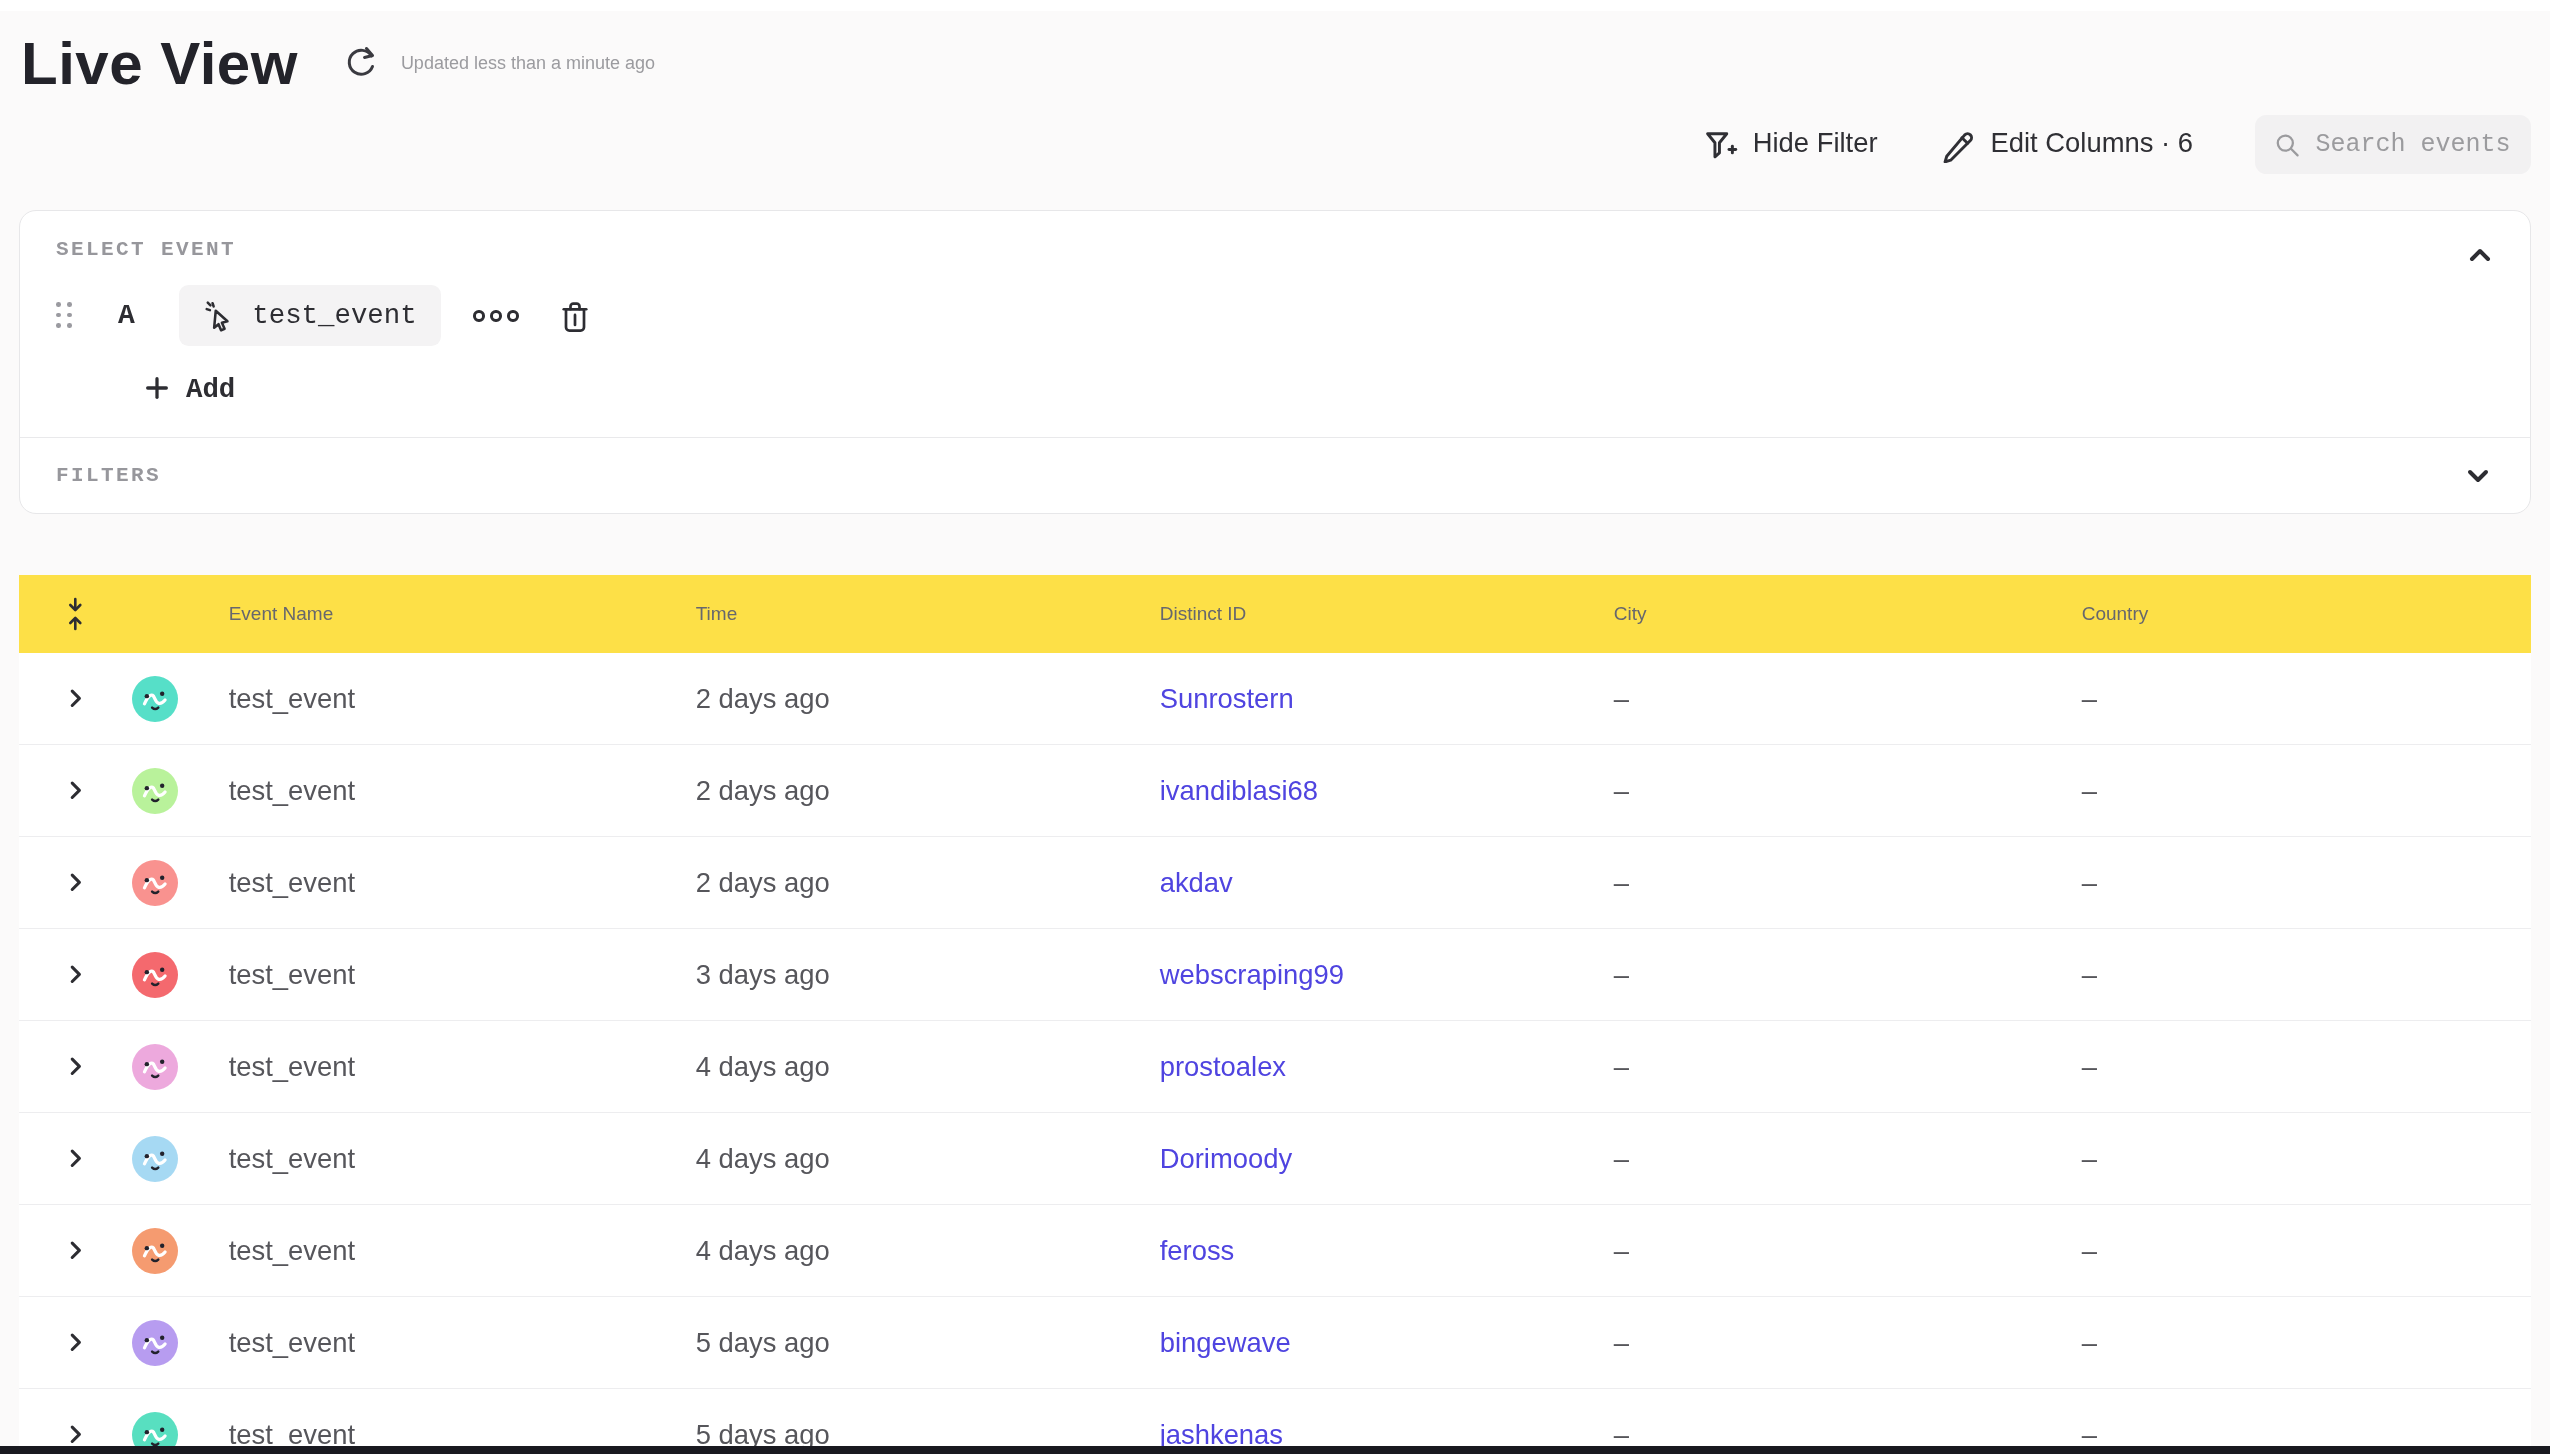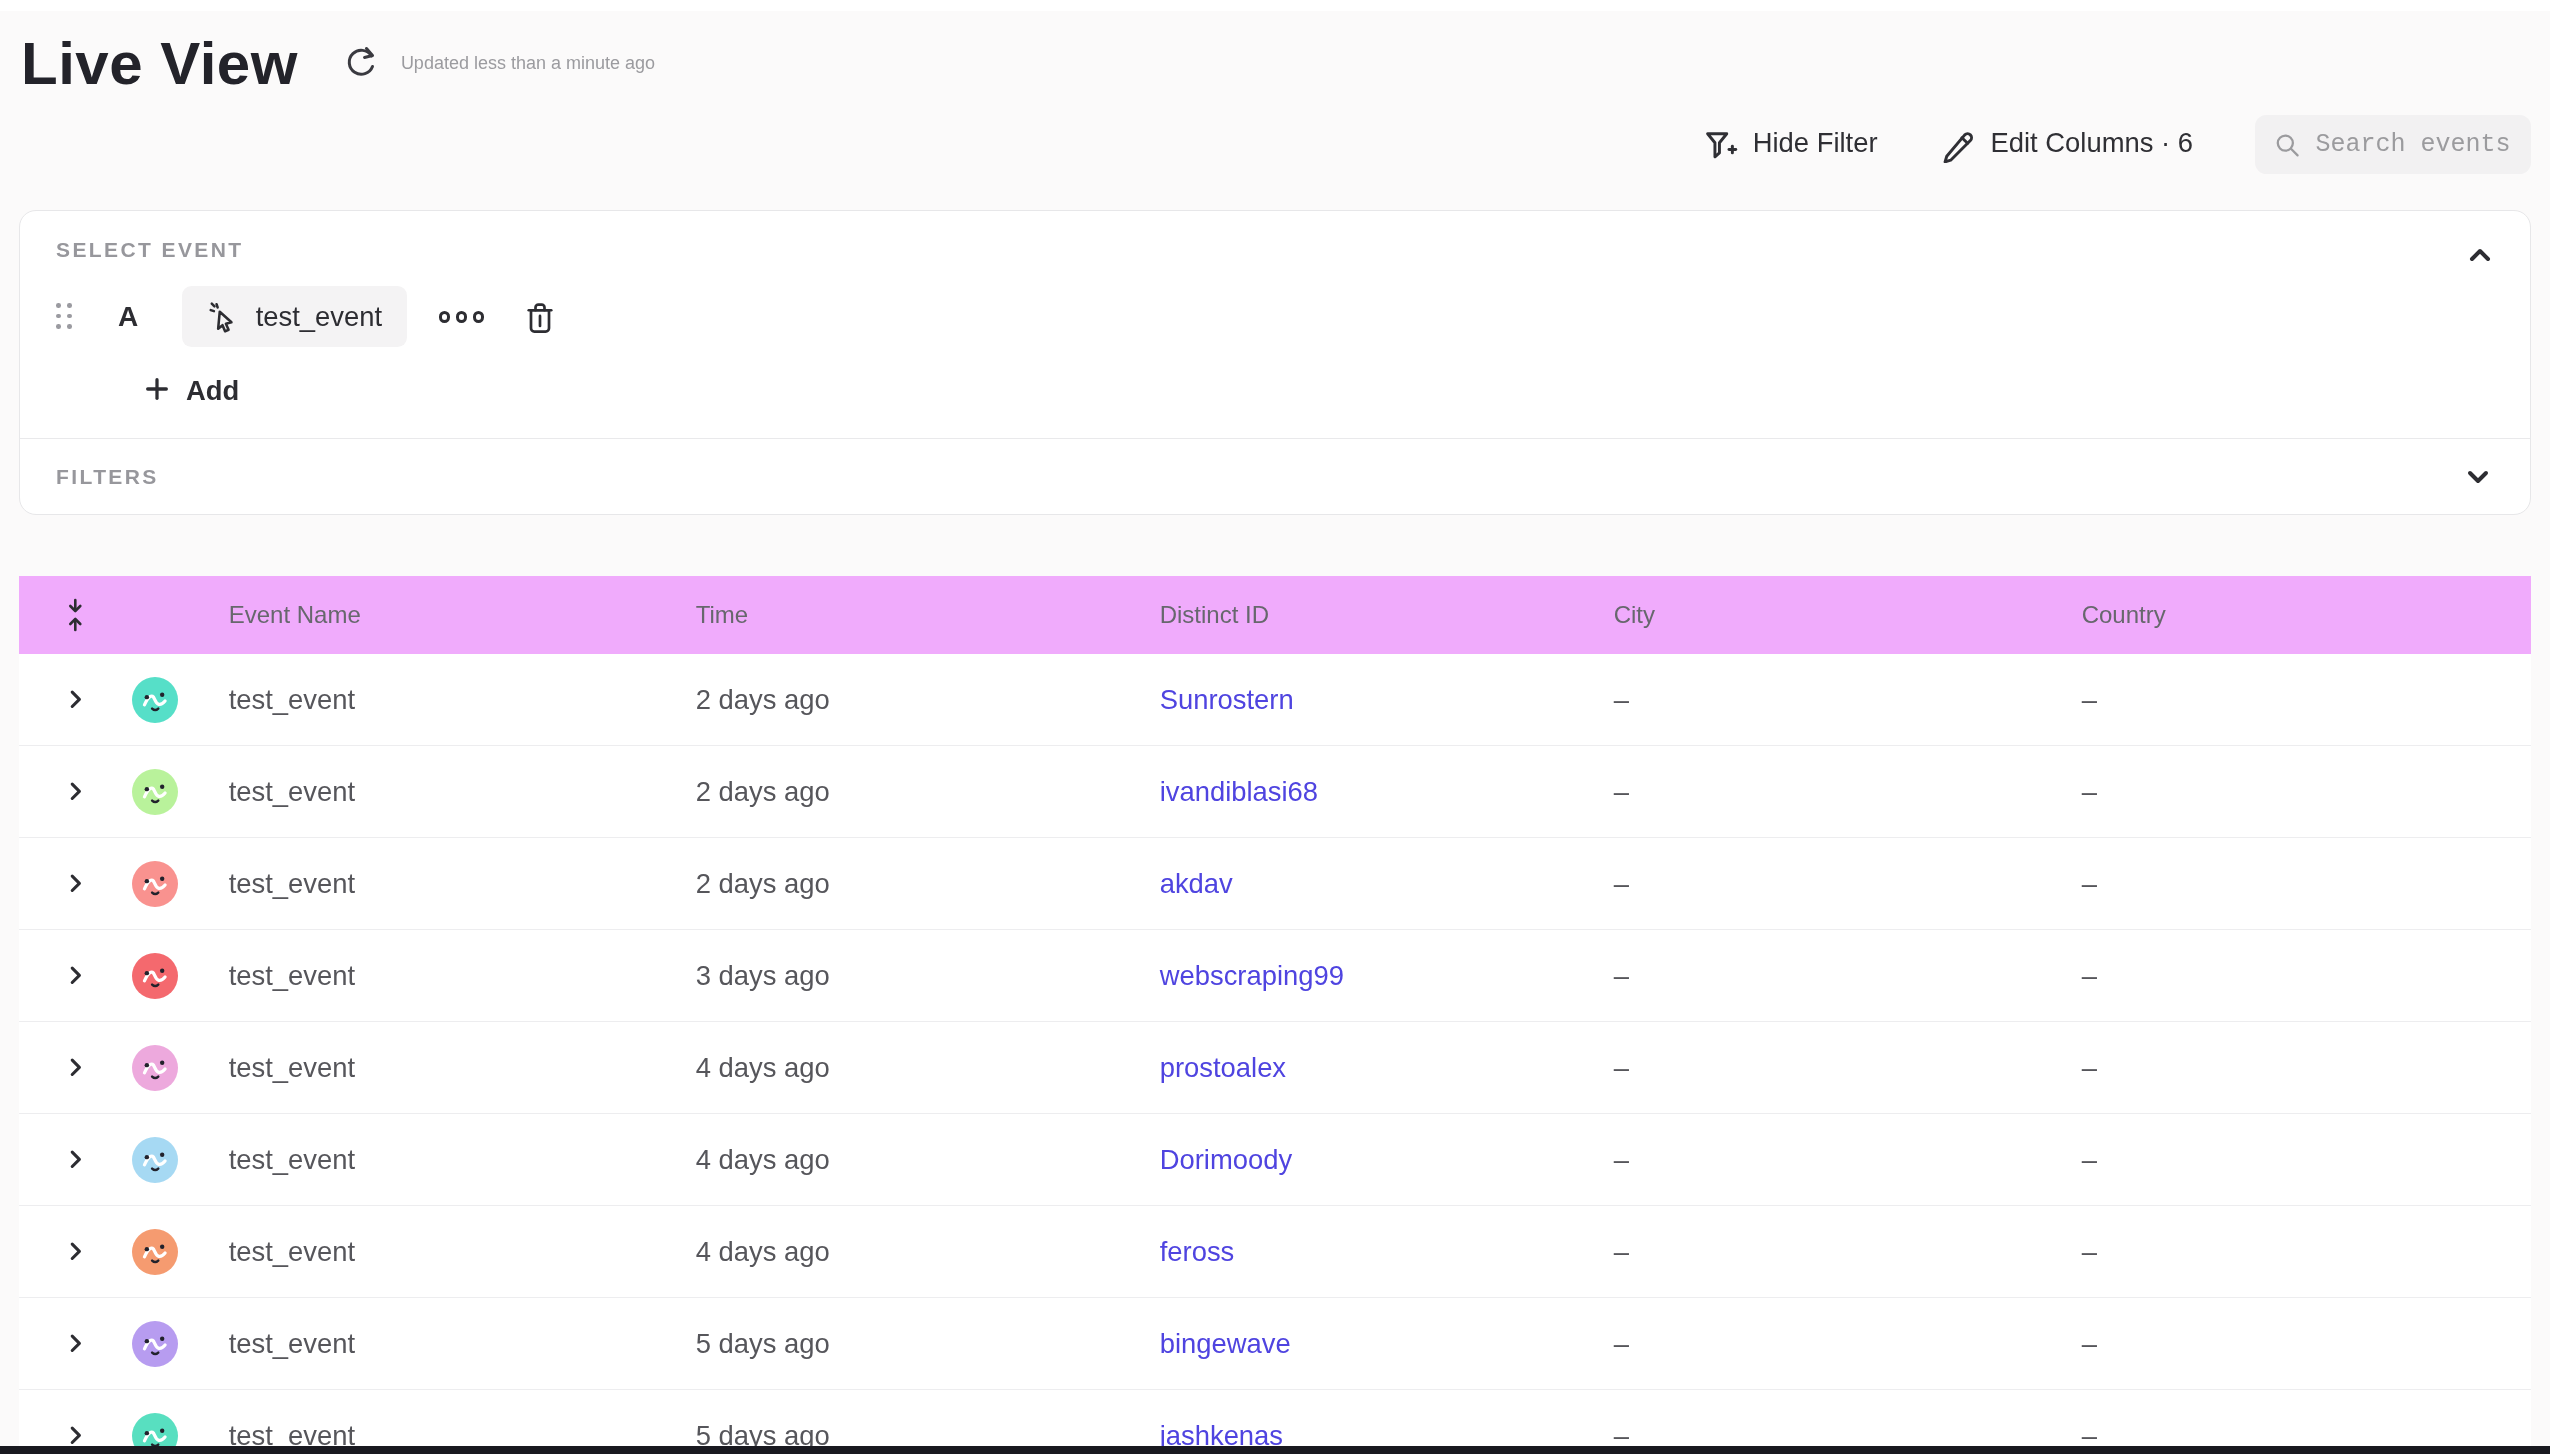--- a/index.html
+++ b/index.html
@@ -18,40 +18,40 @@
 
   
   .toolbar { display:flex; justify-content:flex-end; align-items:center; gap:62px; margin-top:21px; padding:0 19px; height:59px; }
   .tool-btn { display:flex; gap:15px; font-size:27.4px; font-weight:500; color:#2f2f34; cursor:pointer; }
   .tool-btn svg { color:#2f2f34; }
   .search-box { width:276px; height:59px; background:#f2f1f2; border-radius:11.4px; display:flex; align-items:center; padding:0 19px; gap:15px; }
   .search-box input { border:none; outline:none; background:transparent; font-size:25px; color:#55555a; width:100%; font-family:Liberation Mono, monospace; }
   .search-box input::placeholder { color:#9b9b9e; }
 
   
-  .panel { margin:36px 19px 0; background:#ffffff; border:0.9px solid #e7e7e9; border-radius:17px; overflow:hidden; }
+  .panel { margin:36px 19px 0; background:#ffffff; border:0.9px solid #e7e7e9; border-radius:17px; overflow:hidden;font-family:Liberation Mono, monospace; }
   .section-select { padding:26.5px 36px 24.6px; position:relative; }
   .section-label { font-size:21px; font-weight:700; letter-spacing:2.4px; color:#97979c; }
   .collapse-chevron { position:absolute; top:28px; right:34px; cursor:pointer; color:#2d2d32; }
   .event-row { display:flex; align-items:center; margin-top:24.6px; height:61px; }
   .drag-handle { display:grid; grid-template-columns:repeat(2,6.6px); grid-auto-rows:6.6px; gap:3.8px 4.7px; margin-right:44px; cursor:grab; }
   .drag-handle i { width:4.7px; height:4.7px; border-radius:50%; background:#9a9aa0; }
   .event-letter { font-size:28px; font-weight:700; color:#2d2d32; margin-right:44px; }
   .event-chip { display:flex; align-items:center; gap:15px; background:#f4f3f4; border-radius:9.5px; height:61px; padding:0 24.6px; font-size:27.4px; font-weight:500; color:#2d2d32; cursor:pointer; }
   .dots-menu { display:flex; gap:5.7px; margin-left:32px; cursor:pointer; }
   .dots-menu i { width:11.4px; height:11.4px; border:3.3px solid #2d2d32; border-radius:50%; }
   .trash-btn { margin-left:38px; cursor:pointer; color:#2d2d32; display:flex; }
   .add-row { display:flex; gap:15px; margin-top:28px; margin-left:87px; height:38px; font-size:27.4px; font-weight:600; color:#2d2d32; cursor:pointer; width:max-content; }
   .section-filters { border-top:0.9px solid #e9e9eb; height:76px; display:flex; align-items:center; justify-content:space-between; padding:0 36px; }
   .section-filters .chev { color:#2d2d32; cursor:pointer; display:flex; }
 
   
   .events-table { margin:61px 19px 0; }
   .tgrid { display:grid; grid-template-columns:113px 91px 467px 464px 454px 468px 1fr; align-items:center; }
-  .thead { height:78px; background:#f0abfc; color:#67676d; font-size:24px; }
+  .thead { height:78px; background:#fde047; color:#67676d; font-size:19px; }
   .thead .cell { padding-left:5.7px; }
   .collapse-all { justify-self:center; color:#2d2d32; cursor:pointer; display:flex; }
   .trow { height:92px; background:#ffffff; border-bottom:0.9px solid #ededef; font-size:27.4px; }
   .trow .cell { padding-left:5.7px; color:#56565b; }
   .row-expander { justify-self:center; color:#2d2d32; cursor:pointer; display:flex; }
   .avatar { width:46px; height:46px; display:block; }
   .id-link { color:#4f44e0; cursor:pointer; text-decoration:none; }
   .bottom-bar { position:absolute; left:0; right:0; bottom:0; height:9.5px; background:#191920; }
 </style>
 </head>

